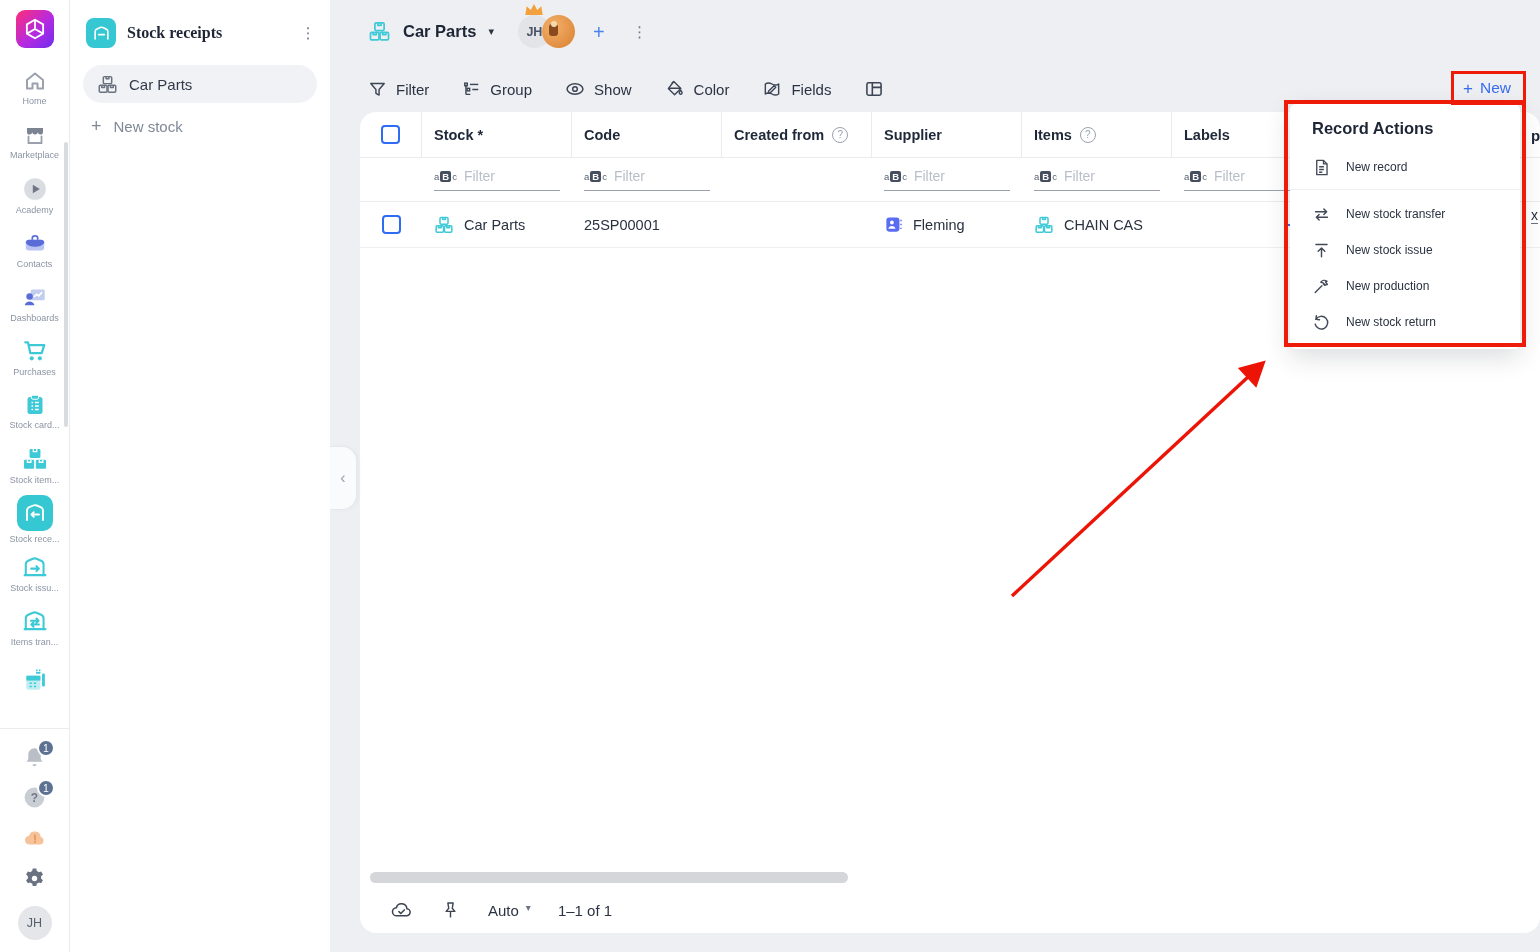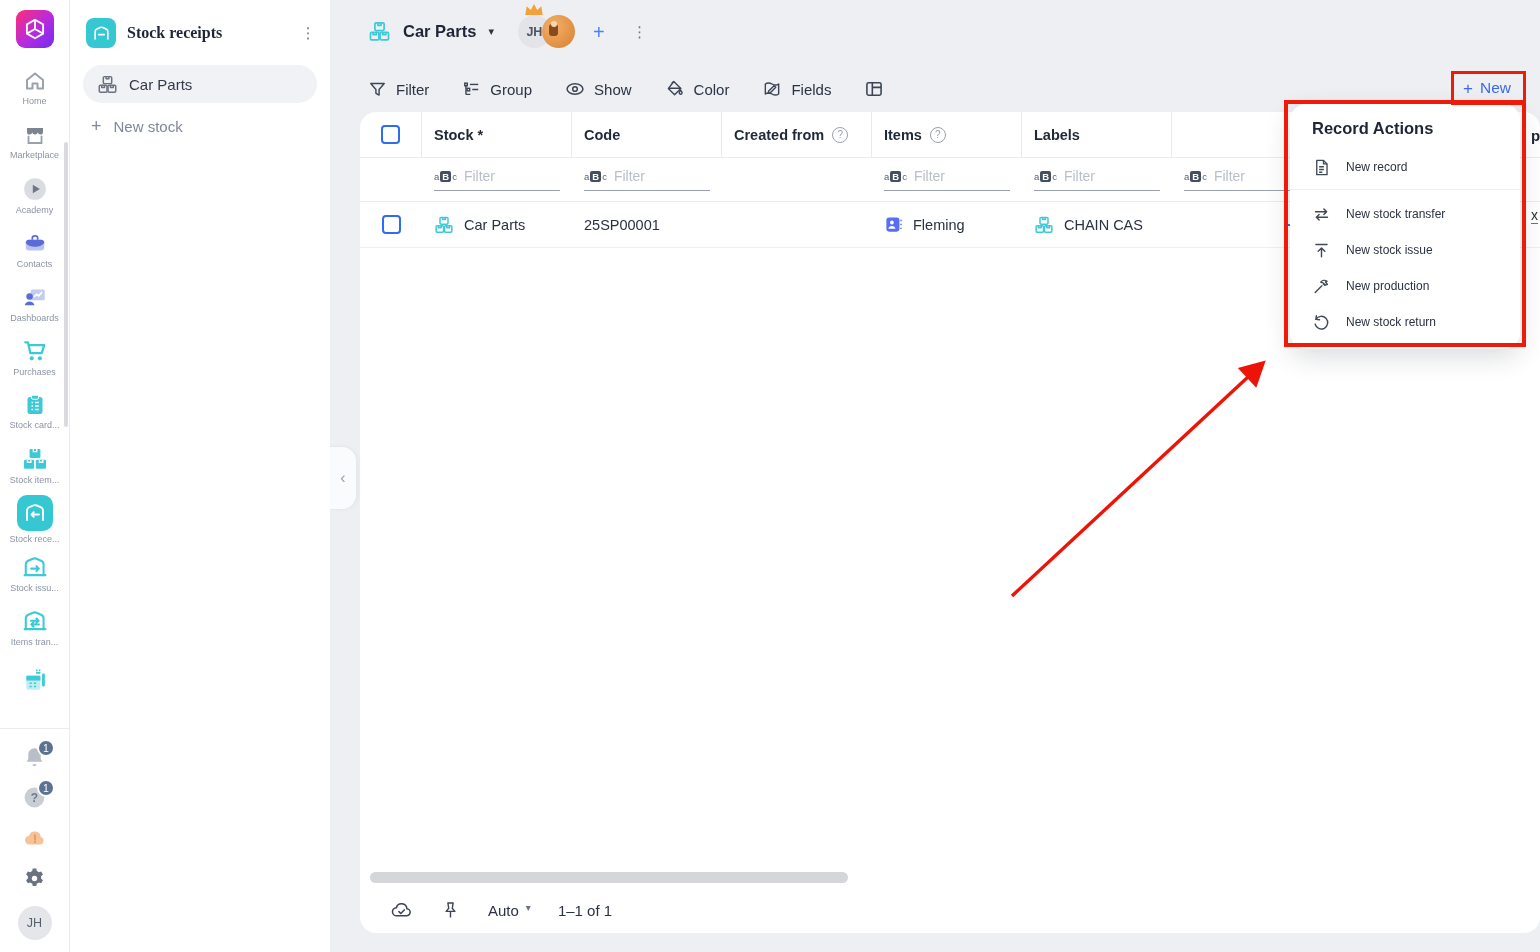--- a/index.html
+++ b/index.html
@@ -163,21 +163,21 @@
   .foot-icon { color:#3d4453; cursor:pointer; }
 
   
   .clip-p { position:absolute; left:1531px; top:127px; font-size:15px; font-weight:bold; color:#1f2838; z-index:2; }
   .clip-x { position:absolute; left:1531px; top:207px; font-size:14px; color:#2a3240; border-bottom:1px solid #6b7482; z-index:2; }
   .clip-dash { position:absolute; left:1287px; top:224px; width:9px; height:2px; background:#3a6bf0; z-index:2; }
 
   
   .dropdown {
     position:absolute; left:1290px; top:104px; width:230px;
-    background:#fff; border-radius:16px;
+    background:#fff; border-radius:6px;
     box-shadow:0 8px 26px rgba(30,35,50,.16);
     padding:15px 0 9px; z-index:30;
   }
   .dd-title { font-size:16.5px; font-weight:bold; color:#1e2635; padding:0 22px 11px; }
   .dd-item {
     height:36px; display:flex; align-items:center; gap:15px;
     padding:0 22px; font-size:12px; color:#2b3342; cursor:pointer;
   }
   .dd-item svg { color:#414957; flex:0 0 auto; }
   .dd-div { height:1px; background:#edeff2; margin:4px 0 6px; }
@@ -513,20 +513,23 @@
       <span>Stock *</span>
     </div>
     <div class="th col">
       <span>Code</span>
     </div>
     <div class="th col">
       <span>Created from</span>
       <span class="help-circ">?</span>
     </div>
     <div class="th col">
+      <span>Supplier</span>
+    </div>
+    <div class="th col">
       <span>Items</span>
       <span class="help-circ">?</span>
     </div>
     <div class="th col">
       <span>Labels</span>
     </div>
     <div class="th th-rest"></div>
   </div>
 
   <div class="f-row">

